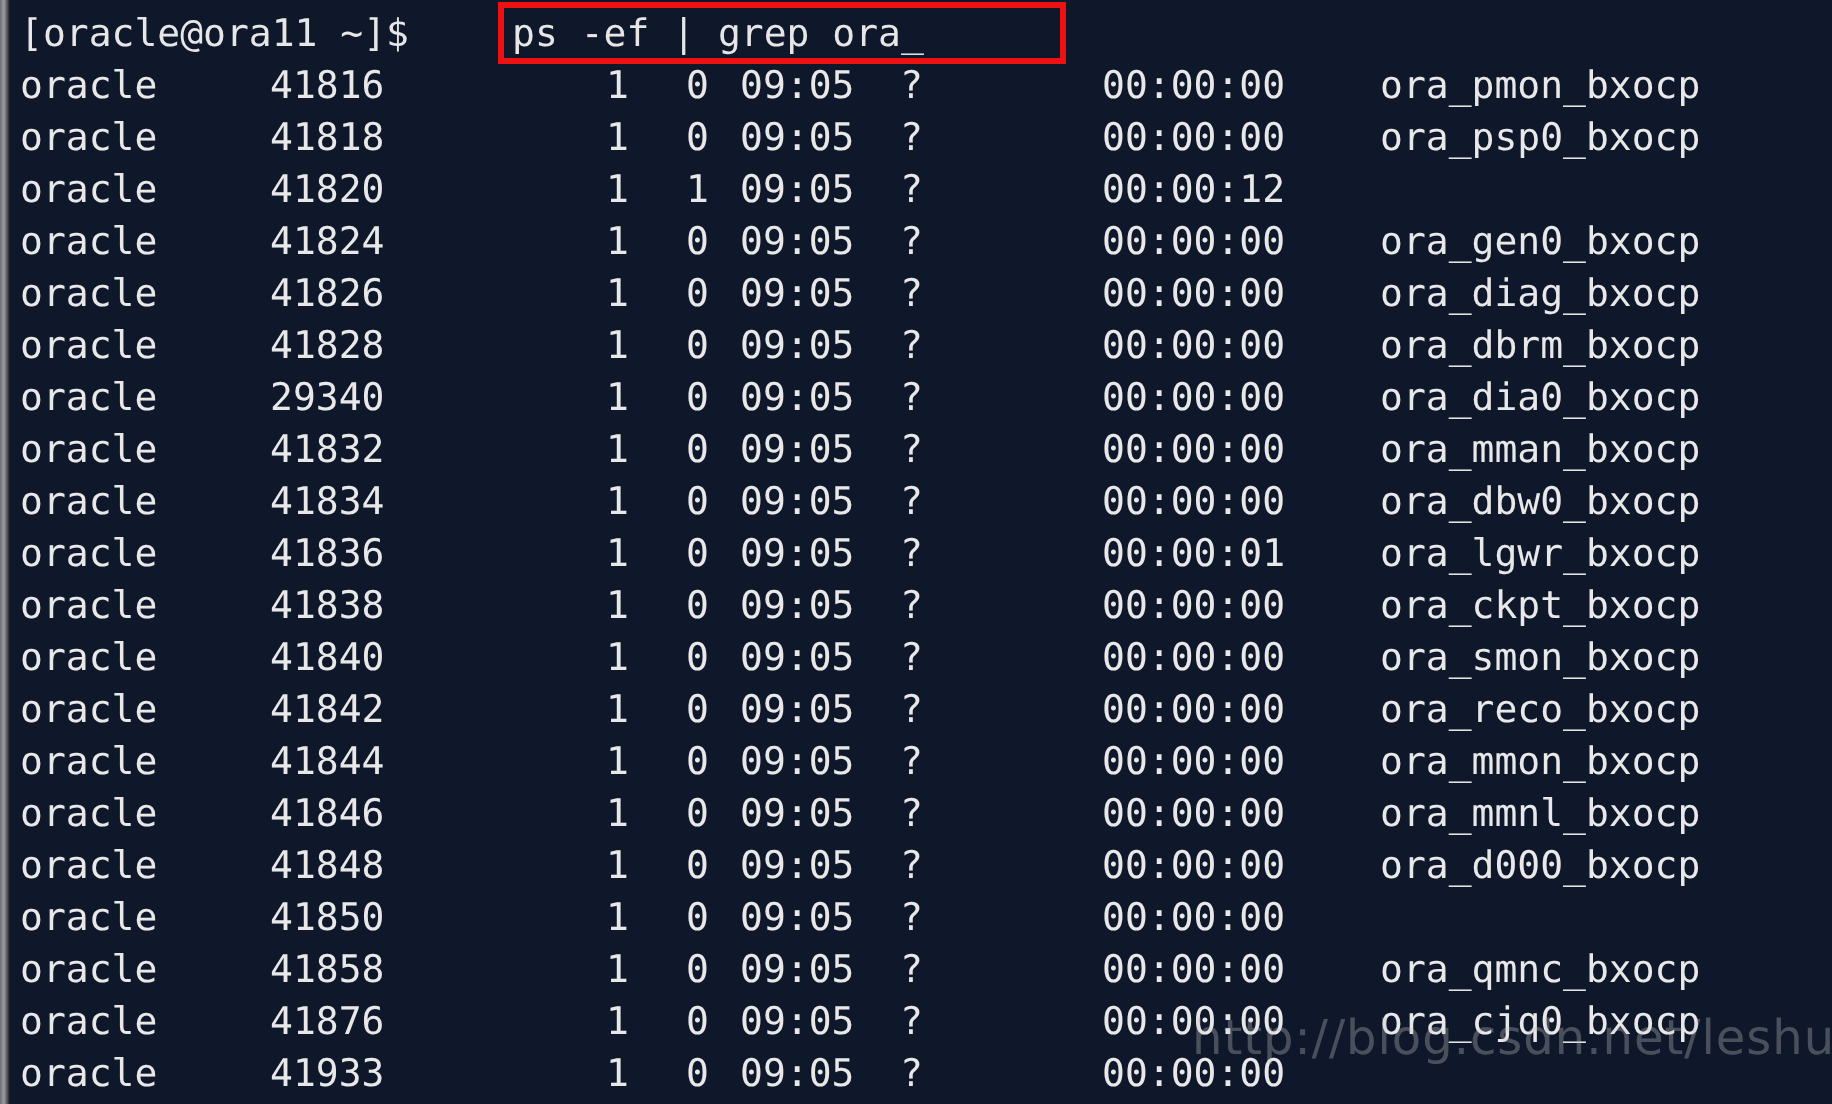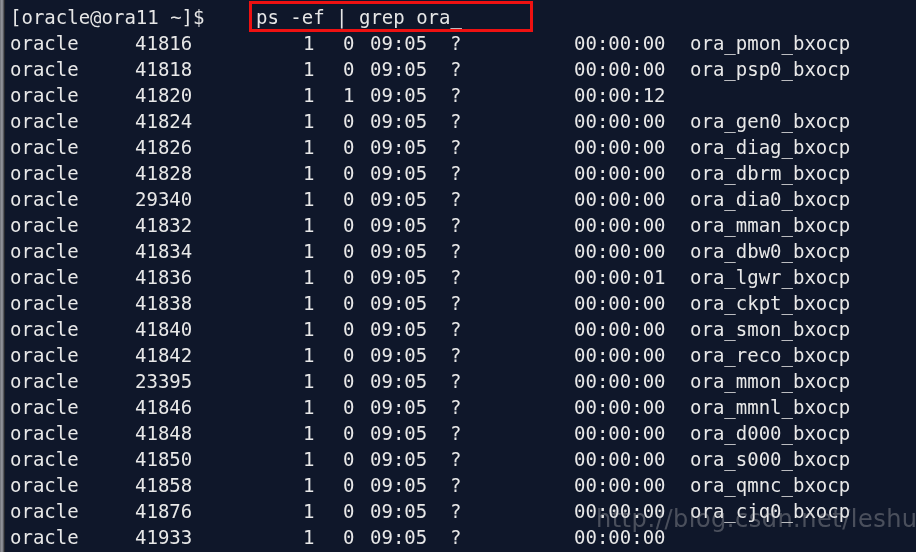--- a/index.html
+++ b/index.html
@@ -54,21 +54,21 @@
   .c-prompt { left: 10px; color: #e6e6e6; }
   .c-cmd    { left: 256px; color: #e6e6e6; }
 
   
   .c-user  { left: 10px; }
   .c-pid   { left: 135px; }
   .c-ppid  { left: 303px; }
   .c-cpu   { left: 343px; }
   .c-stime { left: 370px; }
   .c-tty   { left: 450px; }
-  .c-time  { left: 574px; }
+  .c-time  { left: 551px; }
   .c-cmdname { left: 690px; }
 
   
   #cmd-highlight {
     position: absolute;
     left: 249px;
     top: 1px;
     width: 284px;
     height: 31px;
     border: 3px solid #ee1111;
@@ -112,24 +112,24 @@
         <div class="line"><span class="col c-user">oracle</span><span class="col c-pid">41824</span><span class="col c-ppid">1</span><span class="col c-cpu">0</span><span class="col c-stime">09:05</span><span class="col c-tty">?</span><span class="col c-time">00:00:00</span><span class="col c-cmdname">ora_gen0_bxocp</span></div>
         <div class="line"><span class="col c-user">oracle</span><span class="col c-pid">41826</span><span class="col c-ppid">1</span><span class="col c-cpu">0</span><span class="col c-stime">09:05</span><span class="col c-tty">?</span><span class="col c-time">00:00:00</span><span class="col c-cmdname">ora_diag_bxocp</span></div>
         <div class="line"><span class="col c-user">oracle</span><span class="col c-pid">41828</span><span class="col c-ppid">1</span><span class="col c-cpu">0</span><span class="col c-stime">09:05</span><span class="col c-tty">?</span><span class="col c-time">00:00:00</span><span class="col c-cmdname">ora_dbrm_bxocp</span></div>
         <div class="line"><span class="col c-user">oracle</span><span class="col c-pid">29340</span><span class="col c-ppid">1</span><span class="col c-cpu">0</span><span class="col c-stime">09:05</span><span class="col c-tty">?</span><span class="col c-time">00:00:00</span><span class="col c-cmdname">ora_dia0_bxocp</span></div>
         <div class="line"><span class="col c-user">oracle</span><span class="col c-pid">41832</span><span class="col c-ppid">1</span><span class="col c-cpu">0</span><span class="col c-stime">09:05</span><span class="col c-tty">?</span><span class="col c-time">00:00:00</span><span class="col c-cmdname">ora_mman_bxocp</span></div>
         <div class="line"><span class="col c-user">oracle</span><span class="col c-pid">41834</span><span class="col c-ppid">1</span><span class="col c-cpu">0</span><span class="col c-stime">09:05</span><span class="col c-tty">?</span><span class="col c-time">00:00:00</span><span class="col c-cmdname">ora_dbw0_bxocp</span></div>
         <div class="line"><span class="col c-user">oracle</span><span class="col c-pid">41836</span><span class="col c-ppid">1</span><span class="col c-cpu">0</span><span class="col c-stime">09:05</span><span class="col c-tty">?</span><span class="col c-time">00:00:01</span><span class="col c-cmdname">ora_lgwr_bxocp</span></div>
         <div class="line"><span class="col c-user">oracle</span><span class="col c-pid">41838</span><span class="col c-ppid">1</span><span class="col c-cpu">0</span><span class="col c-stime">09:05</span><span class="col c-tty">?</span><span class="col c-time">00:00:00</span><span class="col c-cmdname">ora_ckpt_bxocp</span></div>
         <div class="line"><span class="col c-user">oracle</span><span class="col c-pid">41840</span><span class="col c-ppid">1</span><span class="col c-cpu">0</span><span class="col c-stime">09:05</span><span class="col c-tty">?</span><span class="col c-time">00:00:00</span><span class="col c-cmdname">ora_smon_bxocp</span></div>
         <div class="line"><span class="col c-user">oracle</span><span class="col c-pid">41842</span><span class="col c-ppid">1</span><span class="col c-cpu">0</span><span class="col c-stime">09:05</span><span class="col c-tty">?</span><span class="col c-time">00:00:00</span><span class="col c-cmdname">ora_reco_bxocp</span></div>
-        <div class="line"><span class="col c-user">oracle</span><span class="col c-pid">23395</span><span class="col c-ppid">1</span><span class="col c-cpu">0</span><span class="col c-stime">09:05</span><span class="col c-tty">?</span><span class="col c-time">00:00:00</span><span class="col c-cmdname">ora_mmon_bxocp</span></div>
+        <div class="line"><span class="col c-user">oracle</span><span class="col c-pid">41844</span><span class="col c-ppid">1</span><span class="col c-cpu">0</span><span class="col c-stime">09:05</span><span class="col c-tty">?</span><span class="col c-time">00:00:00</span><span class="col c-cmdname">ora_mmon_bxocp</span></div>
         <div class="line"><span class="col c-user">oracle</span><span class="col c-pid">41846</span><span class="col c-ppid">1</span><span class="col c-cpu">0</span><span class="col c-stime">09:05</span><span class="col c-tty">?</span><span class="col c-time">00:00:00</span><span class="col c-cmdname">ora_mmnl_bxocp</span></div>
         <div class="line"><span class="col c-user">oracle</span><span class="col c-pid">41848</span><span class="col c-ppid">1</span><span class="col c-cpu">0</span><span class="col c-stime">09:05</span><span class="col c-tty">?</span><span class="col c-time">00:00:00</span><span class="col c-cmdname">ora_d000_bxocp</span></div>
-        <div class="line"><span class="col c-user">oracle</span><span class="col c-pid">41850</span><span class="col c-ppid">1</span><span class="col c-cpu">0</span><span class="col c-stime">09:05</span><span class="col c-tty">?</span><span class="col c-time">00:00:00</span><span class="col c-cmdname">ora_s000_bxocp</span></div>
+        <div class="line"><span class="col c-user">oracle</span><span class="col c-pid">41850</span><span class="col c-ppid">1</span><span class="col c-cpu">0</span><span class="col c-stime">09:05</span><span class="col c-tty">?</span><span class="col c-time">00:00:00</span></div>
         <div class="line"><span class="col c-user">oracle</span><span class="col c-pid">41858</span><span class="col c-ppid">1</span><span class="col c-cpu">0</span><span class="col c-stime">09:05</span><span class="col c-tty">?</span><span class="col c-time">00:00:00</span><span class="col c-cmdname">ora_qmnc_bxocp</span></div>
         <div class="line"><span class="col c-user">oracle</span><span class="col c-pid">41876</span><span class="col c-ppid">1</span><span class="col c-cpu">0</span><span class="col c-stime">09:05</span><span class="col c-tty">?</span><span class="col c-time">00:00:00</span><span class="col c-cmdname">ora_cjq0_bxocp</span></div>
         <div class="line"><span class="col c-user">oracle</span><span class="col c-pid">41933</span><span class="col c-ppid">1</span><span class="col c-cpu">0</span><span class="col c-stime">09:05</span><span class="col c-tty">?</span><span class="col c-time">00:00:00</span></div>
       </div>
 
   </div>
 
   <div id="cmd-highlight"></div>
 
   <div id="watermark">http://blog.csdn.net/leshushu01</div>

